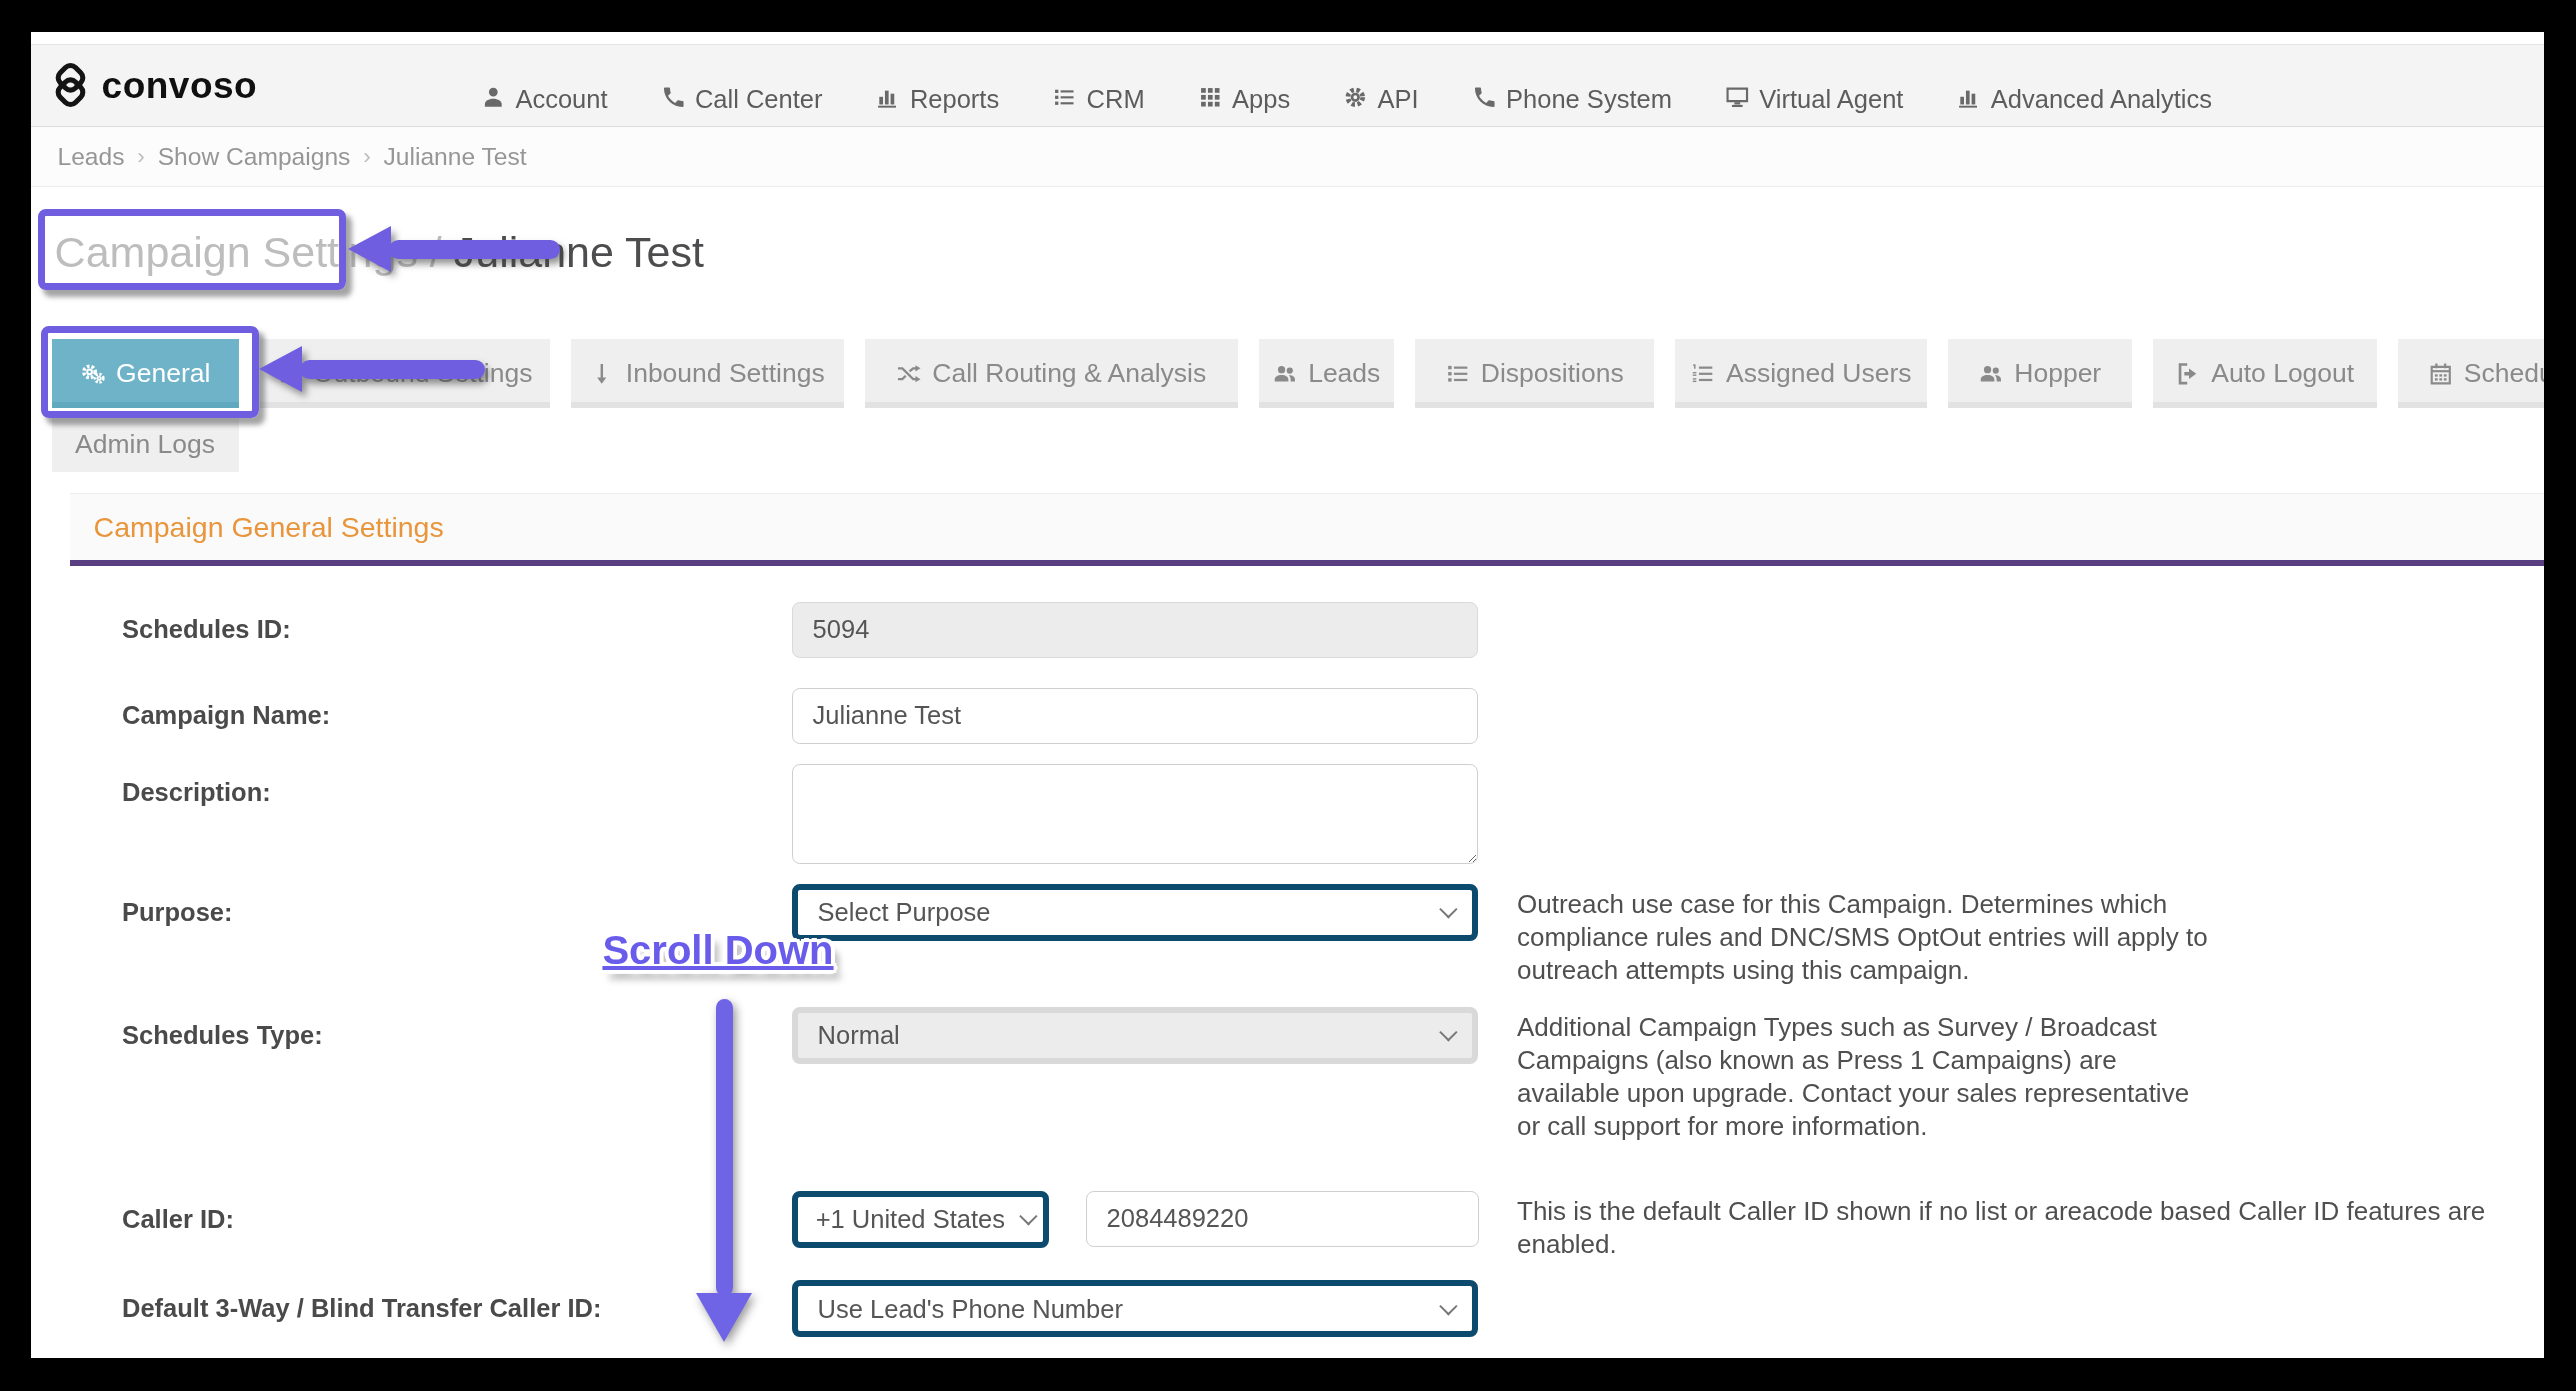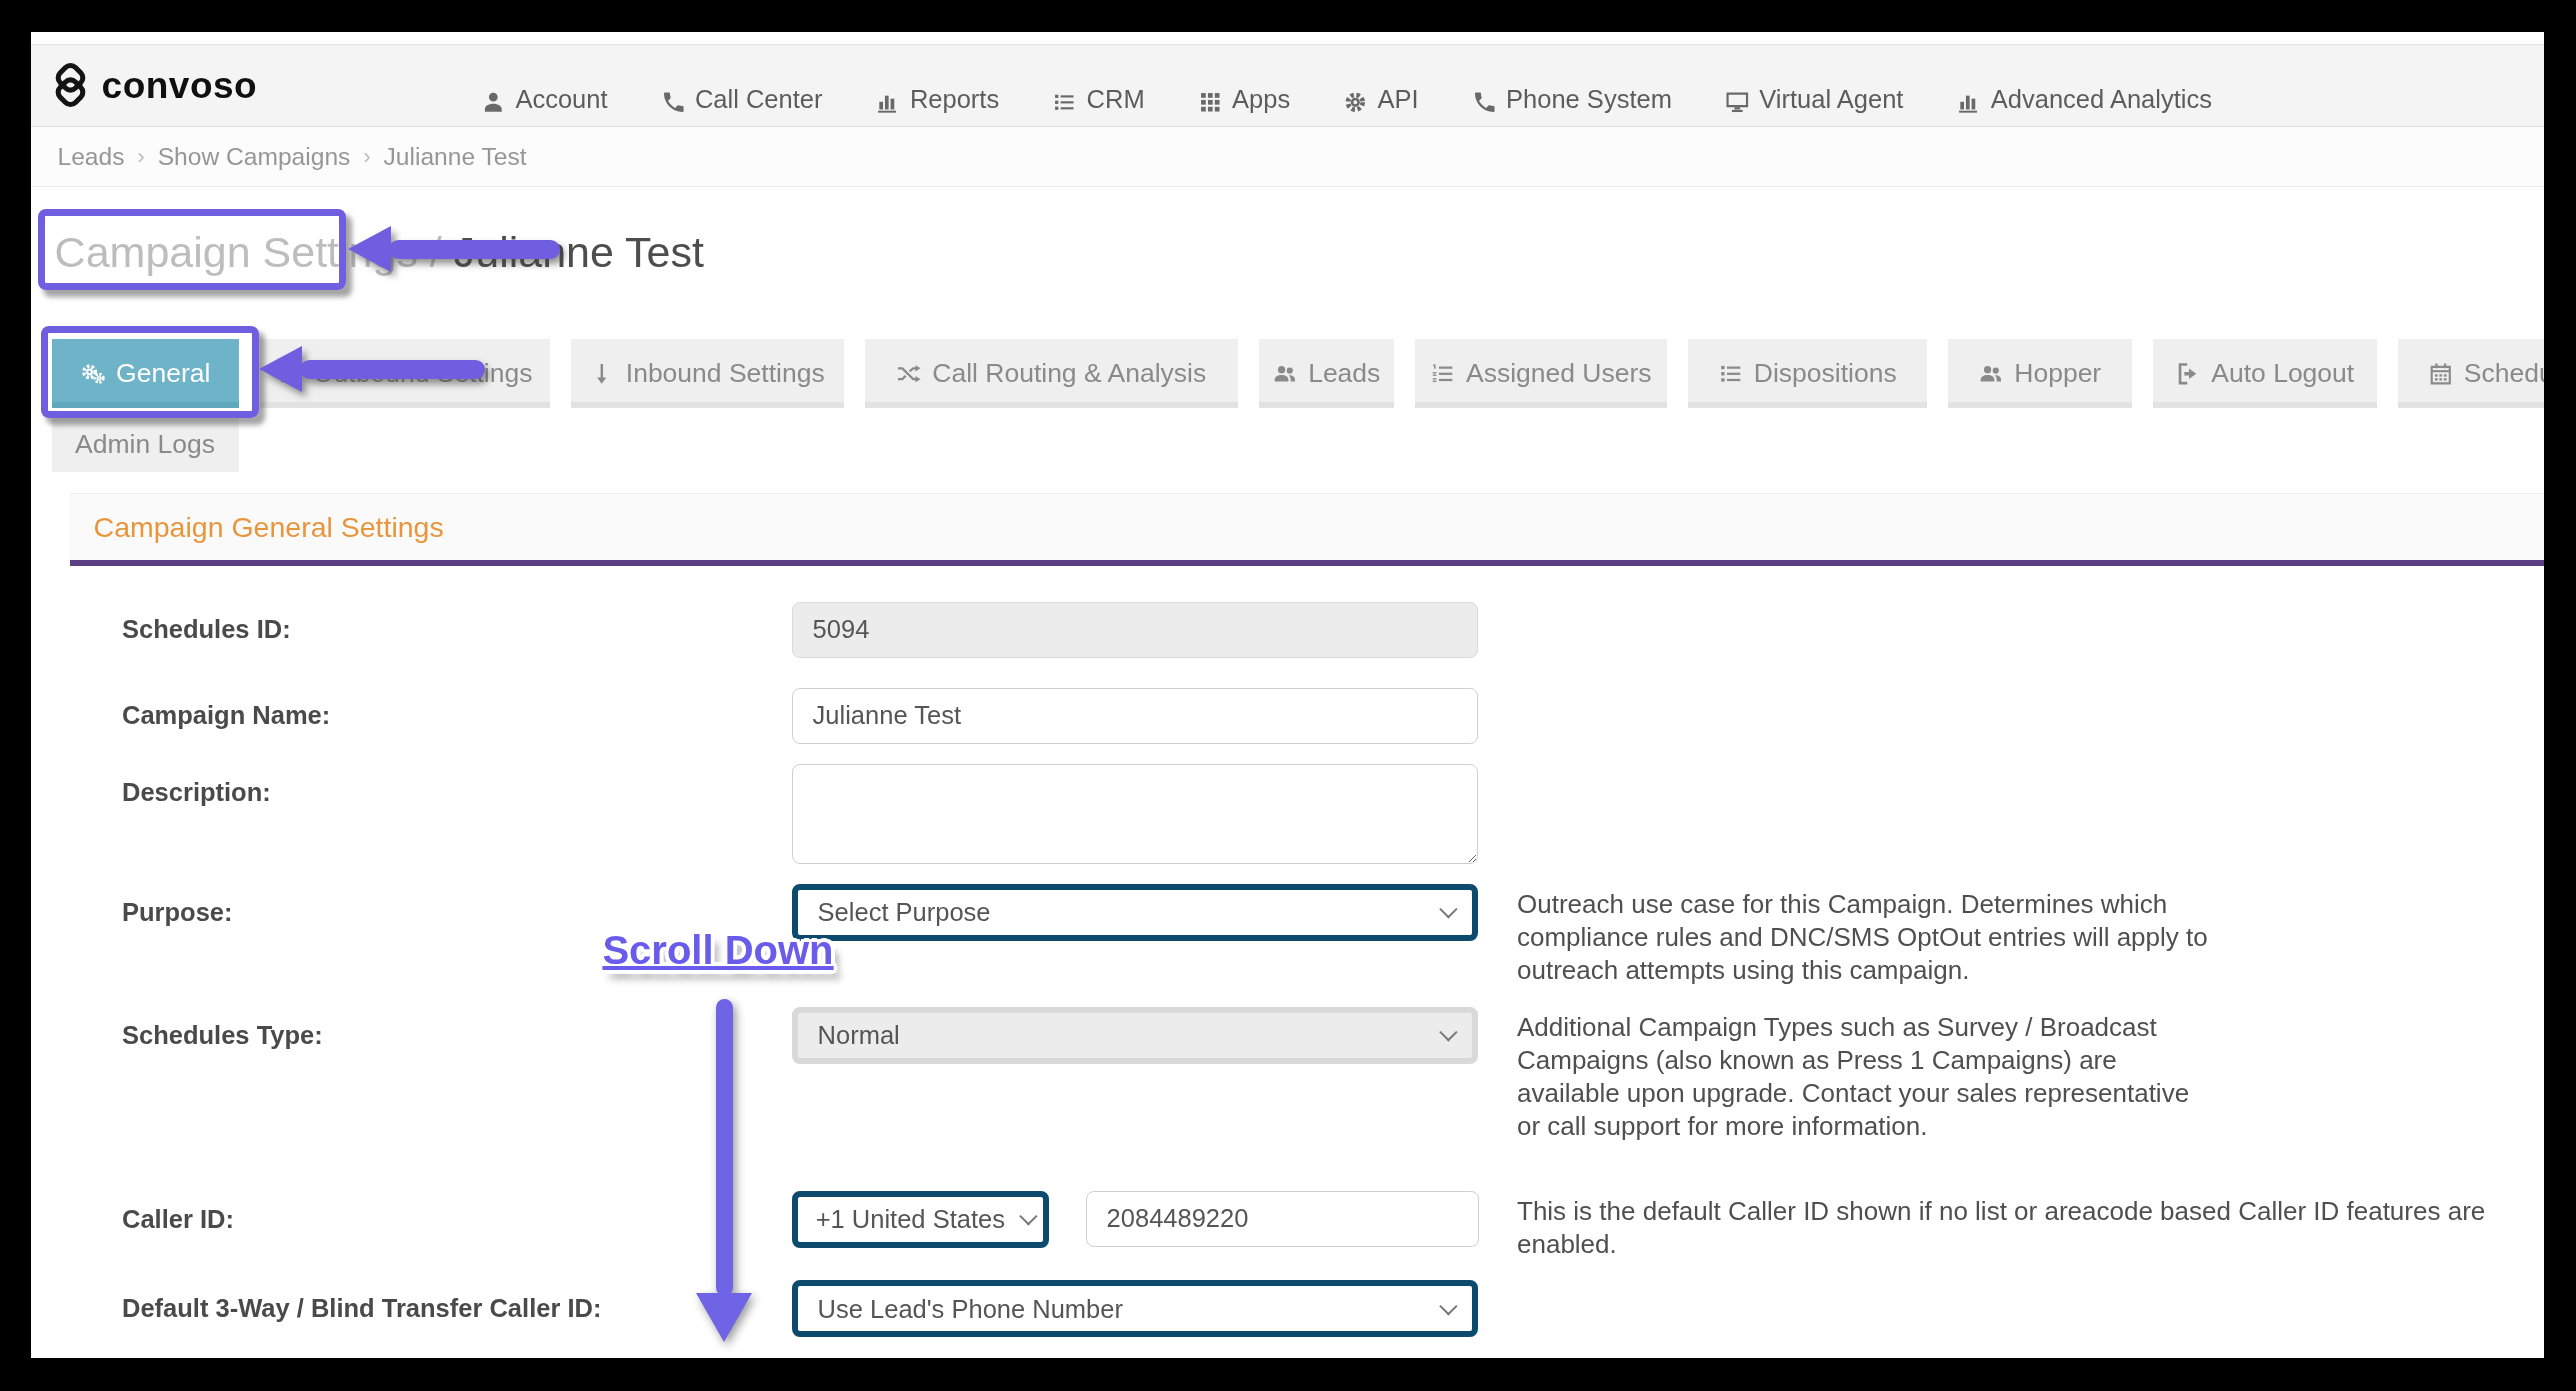--- a/index.html
+++ b/index.html
@@ -7,21 +7,21 @@
   #root { position:relative; width:2576px; height:996px; background:#000; }
   .frame { position:absolute; left:31px; top:32px; width:2513px; height:1326px; background:#fff; overflow:hidden; }
 
   
   .topbar { position:absolute; left:0; top:11.8px; width:100%; height:83px; background:#f4f4f4;
             border-top:1px solid #e4e4e4; border-bottom:1px solid #dcdcdc; }
   .logo { position:absolute; left:15.7px; top:50%; transform:translateY(-50%); display:flex; align-items:center; gap:7.9px; }
   .logo svg { width:47px; height:47px; }
   .logo-text { font-size:37px; font-weight:700; color:#101010; letter-spacing:0.5px; }
   .topnav { position:absolute; left:450px; top:0; height:100%; display:flex; align-items:center; gap:53px; }
-  .nav-item { display:flex; align-items:flex-end; gap:9.8px; font-size:25.5px; color:#5c5c5c; white-space:nowrap; cursor:pointer;margin-top:29px; }
+  .nav-item { display:flex; align-items:flex-start; gap:9.8px; font-size:25.5px; color:#5c5c5c; white-space:nowrap; cursor:pointer;margin-top:29px; }
   .nav-item svg { width:24.6px; height:24.6px; color:#696969; flex:none; }
 
   
   .breadcrumbs { position:absolute; left:0; top:95px; width:100%; height:60px; background:#fcfcfc;
                  border-bottom:1px solid #ececec; display:flex; align-items:center; padding-left:26.5px; gap:12.8px;
                  font-size:24.6px; color:#969696; }
   .crumb { cursor:pointer; }
   .crumb-sep { color:#bdbdbd; font-size:22.6px; }
 
   
@@ -253,47 +253,47 @@
     </div>
     <div class="tab" style="width:135px">
       <svg viewBox="0 0 28 24">
             <g fill="currentColor">
               <path d="M10.5 11.5a4 4 0 1 0 0-8 4 4 0 0 0 0 8zm0 2c-4.2 0-7.5 2.1-7.5 4.7v2.3h15v-2.3c0-2.6-3.3-4.7-7.5-4.7z"></path>
               <path d="M19.6 12a3.4 3.4 0 1 0-.1-6.8 3.4 3.4 0 0 0 .1 6.8zm1 1.7c2.7.6 4.6 2.2 4.6 4.2v2.6h-4.7v-2.3c0-1.7-.7-3.2-2-4.3.7-.2 1.4-.2 2.1-.2z"></path>
             </g>
           </svg>
       <span>Leads</span>
     </div>
+    <div class="tab" style="width:239px">
+      <svg viewBox="0 0 24 24">
+            <g fill="currentColor">
+              <rect x="3" y="4.6" width="3.2" height="3.2"></rect>
+              <rect x="8.4" y="5.2" width="12.6" height="2.1"></rect>
+              <rect x="3" y="10.4" width="3.2" height="3.2"></rect>
+              <rect x="8.4" y="11" width="12.6" height="2.1"></rect>
+              <rect x="3" y="16.2" width="3.2" height="3.2"></rect>
+              <rect x="8.4" y="16.8" width="12.6" height="2.1"></rect>
+            </g>
+          </svg>
+      <span>Dispositions</span>
+    </div>
     <div class="tab" style="width:252px">
       <svg viewBox="0 0 24 24">
             <g fill="currentColor">
               <rect x="8.4" y="5.2" width="12.6" height="2.1"></rect>
               <rect x="8.4" y="11" width="12.6" height="2.1"></rect>
               <rect x="8.4" y="16.8" width="12.6" height="2.1"></rect>
               <path d="M5.2 3v4.2H3.8V4.4h-1v-1z"></path>
               <rect x="2.6" y="10.4" width="3.4" height="1.3"></rect>
               <rect x="2.6" y="12.7" width="3.4" height="1.3"></rect>
               <rect x="2.6" y="16.2" width="3.4" height="1.3"></rect>
               <rect x="2.6" y="18.5" width="3.4" height="1.3"></rect>
             </g>
           </svg>
       <span>Assigned Users</span>
-    </div>
-    <div class="tab" style="width:239px">
-      <svg viewBox="0 0 24 24">
-            <g fill="currentColor">
-              <rect x="3" y="4.6" width="3.2" height="3.2"></rect>
-              <rect x="8.4" y="5.2" width="12.6" height="2.1"></rect>
-              <rect x="3" y="10.4" width="3.2" height="3.2"></rect>
-              <rect x="8.4" y="11" width="12.6" height="2.1"></rect>
-              <rect x="3" y="16.2" width="3.2" height="3.2"></rect>
-              <rect x="8.4" y="16.8" width="12.6" height="2.1"></rect>
-            </g>
-          </svg>
-      <span>Dispositions</span>
     </div>
     <div class="tab" style="width:184px">
       <svg viewBox="0 0 28 24">
             <g fill="currentColor">
               <path d="M10.5 11.5a4 4 0 1 0 0-8 4 4 0 0 0 0 8zm0 2c-4.2 0-7.5 2.1-7.5 4.7v2.3h15v-2.3c0-2.6-3.3-4.7-7.5-4.7z"></path>
               <path d="M19.6 12a3.4 3.4 0 1 0-.1-6.8 3.4 3.4 0 0 0 .1 6.8zm1 1.7c2.7.6 4.6 2.2 4.6 4.2v2.6h-4.7v-2.3c0-1.7-.7-3.2-2-4.3.7-.2 1.4-.2 2.1-.2z"></path>
             </g>
           </svg>
       <span>Hopper</span>
     </div>

